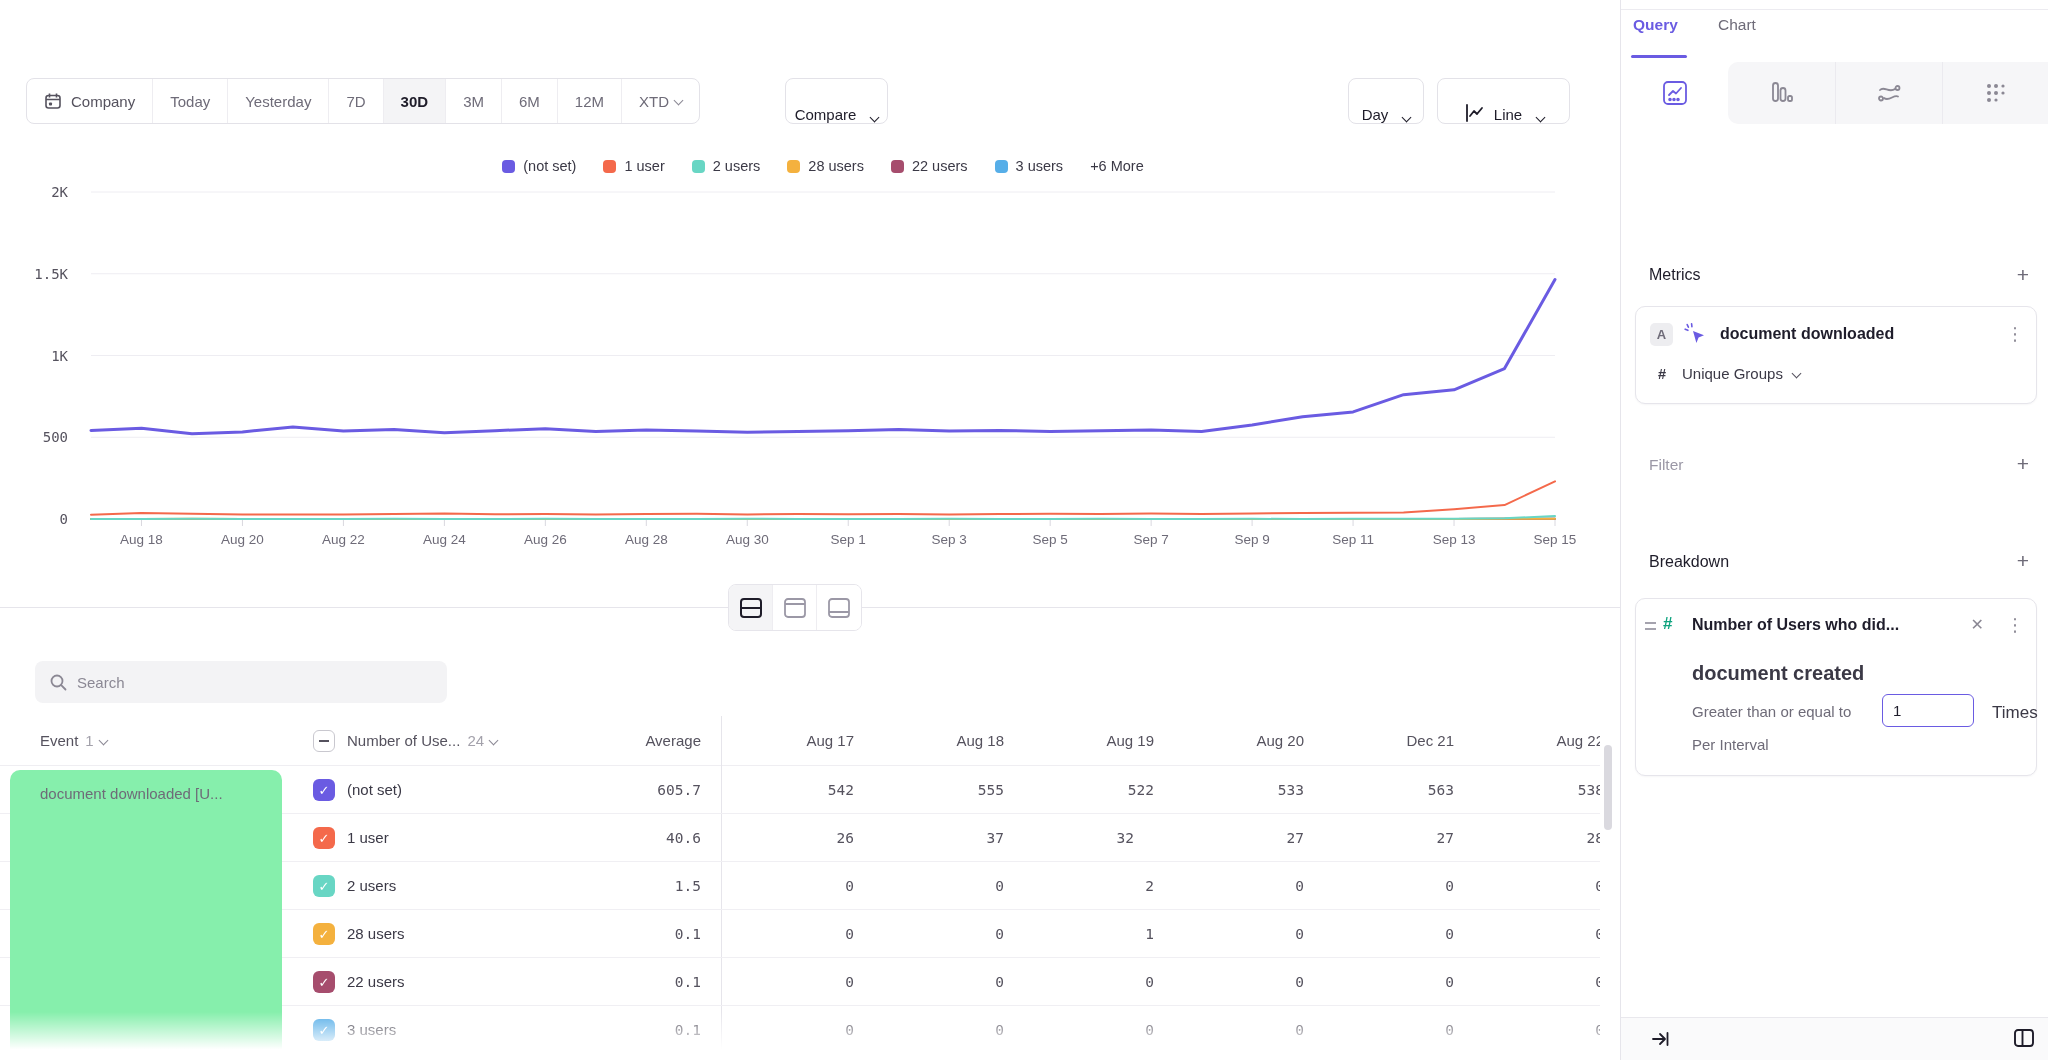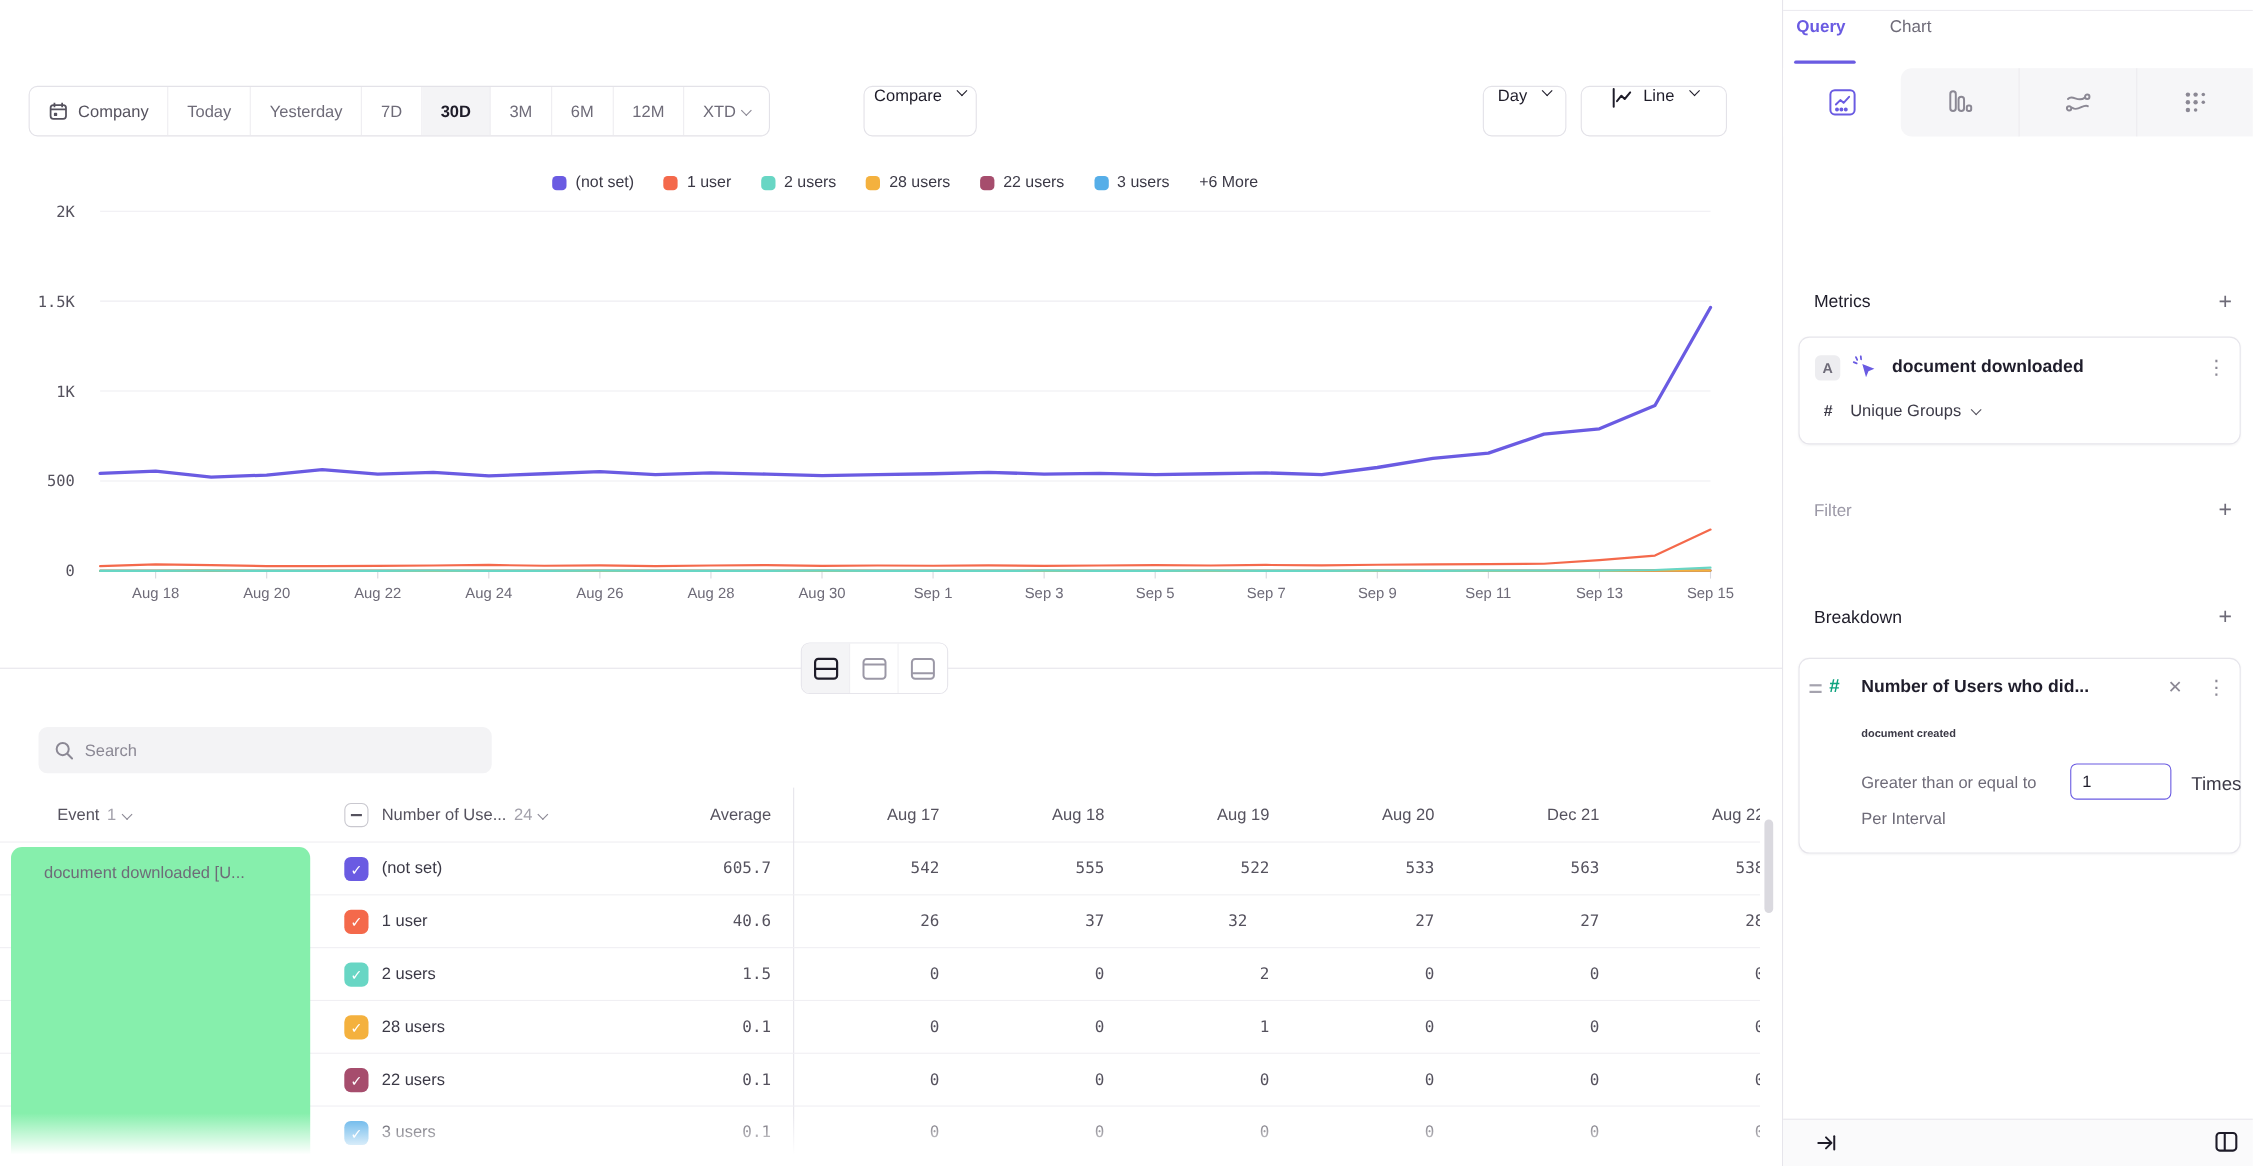--- a/index.html
+++ b/index.html
@@ -6,21 +6,21 @@
   html,body{width:2048px;height:1060px}
   body{position:relative;background:#fff;font-family:"Liberation Sans",sans-serif;color:#1E1C29;overflow:hidden}
   .abs{position:absolute}
   svg{display:block}
   
   .ranges{left:26px;top:78px;height:46px;display:flex;align-items:stretch;border:1px solid #E3E2E8;border-radius:8px;background:#fff;overflow:hidden}
   .range{display:flex;align-items:center;padding:0 17px;font-size:15px;color:#6E6B78;border-right:1px solid #EEEDF1;cursor:pointer;white-space:nowrap}
   .range:last-child{border-right:none}
   .range.active{background:#F4F4F6;color:#1E1C29;font-weight:700}
   .range.custom{color:#55525E;gap:9px}
-  .btn{border:1px solid #E3E2E8;border-radius:8px;background:#fff;display:flex;align-items:flex-start;justify-content:center;gap:9px;font-size:15px;color:#1E1C29;cursor:pointer}
+  .btn{border:1px solid #E3E2E8;border-radius:8px;background:#fff;display:flex;align-items:flex-end;justify-content:center;gap:9px;font-size:15px;color:#1E1C29;cursor:pointer}
   .compare{left:785px;top:78px;height:46px;width:103px}
   .daybtn{left:1348px;top:78px;height:46px;width:76px}
   .linebtn{left:1437px;top:78px;height:46px;width:133px}
   .chev{display:inline-block;width:7px;height:7px;border-right:1.6px solid currentColor;border-bottom:1.6px solid currentColor;transform:rotate(45deg);margin-left:6px;margin-bottom:2px}
   .chev.gray{color:#8B8894}
   
   .legend{left:91px;top:155px;width:1464px;height:22px;display:flex;justify-content:center;align-items:center;gap:27px}
   .litem{display:flex;align-items:center;gap:8px;font-size:14.5px;color:#3B3946;cursor:pointer}
   .swatch{width:13px;height:13px;border-radius:4px}
   .chart{left:0;top:180px}
@@ -29,21 +29,21 @@
   .divider{left:0;top:607px;width:1620px;height:1px;background:#E6E5EB}
   .layouts{left:728px;top:584px;height:47px;display:flex;border:1px solid #E6E5EB;border-radius:8px;background:#fff;overflow:hidden;z-index:3}
   .laybtn{width:44px;display:flex;align-items:center;justify-content:center;border-right:1px solid #EEEDF1;cursor:pointer;color:#9B98A6;background:#fff}
   .laybtn:last-child{border-right:none}
   .laybtn.active{background:#F4F4F6;color:#1E1C29}
   
   .search{left:35px;top:661px;width:412px;height:42px;background:#F3F3F5;border-radius:8px;display:flex;align-items:center;padding:0 14px;gap:10px}
   .search input{border:none;background:transparent;outline:none;font-size:15px;color:#3B3946;width:100%;font-family:inherit}
   .search input::placeholder{color:#8B8894}
   .thead{left:0;top:716px;width:1600px;height:50px;overflow:hidden;border-bottom:1px solid #EFEEF2;font-size:15px;color:#55525E}
-  .event-h{position:absolute;left:52px;top:0;line-height:50px;display:flex;align-items:center;cursor:pointer}
+  .event-h{position:absolute;left:40px;top:0;line-height:50px;display:flex;align-items:center;cursor:pointer}
   .h-count{color:#A3A1AB;margin-left:7px}
   .hcb{position:absolute;left:313px;top:14px;width:22px;height:22px;border:1.5px solid #C9C8CF;border-radius:6px;display:flex;align-items:center;justify-content:center;cursor:pointer;background:#fff}
   .hcb .minus{width:10px;height:2px;background:#55525E}
   .series-h{position:absolute;left:347px;top:0;line-height:50px;display:flex;align-items:center;cursor:pointer}
   .avg-h{position:absolute;left:556px;top:0;width:145px;text-align:right;line-height:50px}
   .dhead{position:absolute;top:0;width:150px;text-align:right;line-height:50px;color:#55525E}
   .col-divider{left:721px;top:716px;width:1px;height:344px;background:#E6E5EB}
   .trow{left:0;width:1600px;height:48px;overflow:hidden;border-bottom:1px solid #F0EFF3}
   .cbox{position:absolute;left:313px;top:13px;width:22px;height:22px;border-radius:6px;display:flex;align-items:center;justify-content:center;color:#fff;font-size:13px;cursor:pointer}
   .rlabel{position:absolute;left:347px;top:0;line-height:48px;font-size:15px;color:#3B3946}
@@ -75,21 +75,21 @@
   .card{left:14px;width:402px;border:1px solid #E6E5EB;border-radius:10px;background:#fff;box-shadow:0 1px 2px rgba(31,28,41,.04)}
   .badgeA{position:absolute;left:14px;top:16px;width:23px;height:23px;background:#EDEDF0;border-radius:5px;text-align:center;line-height:23px;font-size:13px;color:#6E6B78;font-weight:700}
   .mtitle{position:absolute;left:84px;top:18px;font-size:16px;font-weight:700;color:#1F1D2B}
   .kebab{position:absolute;right:12px;top:16px;color:#8B8894;font-size:18px;cursor:pointer}
   .mhash{position:absolute;left:22px;top:59px;font-size:14.5px;font-weight:700;color:#3B3946}
   .measure{position:absolute;left:46px;top:58px;font-size:15px;color:#3B3946;cursor:pointer}
   .handle{position:absolute;left:9px;top:23px;width:11px;height:8px;border-top:2px solid #A5A3AE;border-bottom:2px solid #A5A3AE;cursor:grab}
   .bhash{position:absolute;left:27px;top:15px;font-size:17px;font-weight:700;color:#0FA37F}
   .btitle{position:absolute;left:56px;top:17px;font-size:16px;font-weight:700;color:#1F1D2B}
   .bclose{position:absolute;right:52px;top:16px;font-size:16px;color:#8B8894;cursor:pointer}
-  .bevent{position:absolute;left:56px;top:63px;font-size:10px;font-weight:700;color:#3B3946}
+  .bevent{position:absolute;left:56px;top:63px;font-size:20px;font-weight:700;color:#3B3946}
   .bcond{position:absolute;left:56px;top:104px;font-size:15px;color:#6E6B78}
   .binput{position:absolute;left:246px;top:95px;width:92px;height:33px;border:1.5px solid #6A5BE2;border-radius:6px;font-size:15px;padding:0 10px;color:#1F1D2B;outline:none;font-family:inherit;background:#fff}
   .btimes{position:absolute;left:356px;top:104px;font-size:17px;color:#3B3946}
   .bper{position:absolute;left:56px;top:137px;font-size:15px;color:#6E6B78}
   .bottombar{left:0;top:1017px;width:428px;height:43px;background:#FAFAFB;border-top:1px solid #E9E8ED}
 </style>
 </head>
 <body>
 
 <div class="abs ranges">

